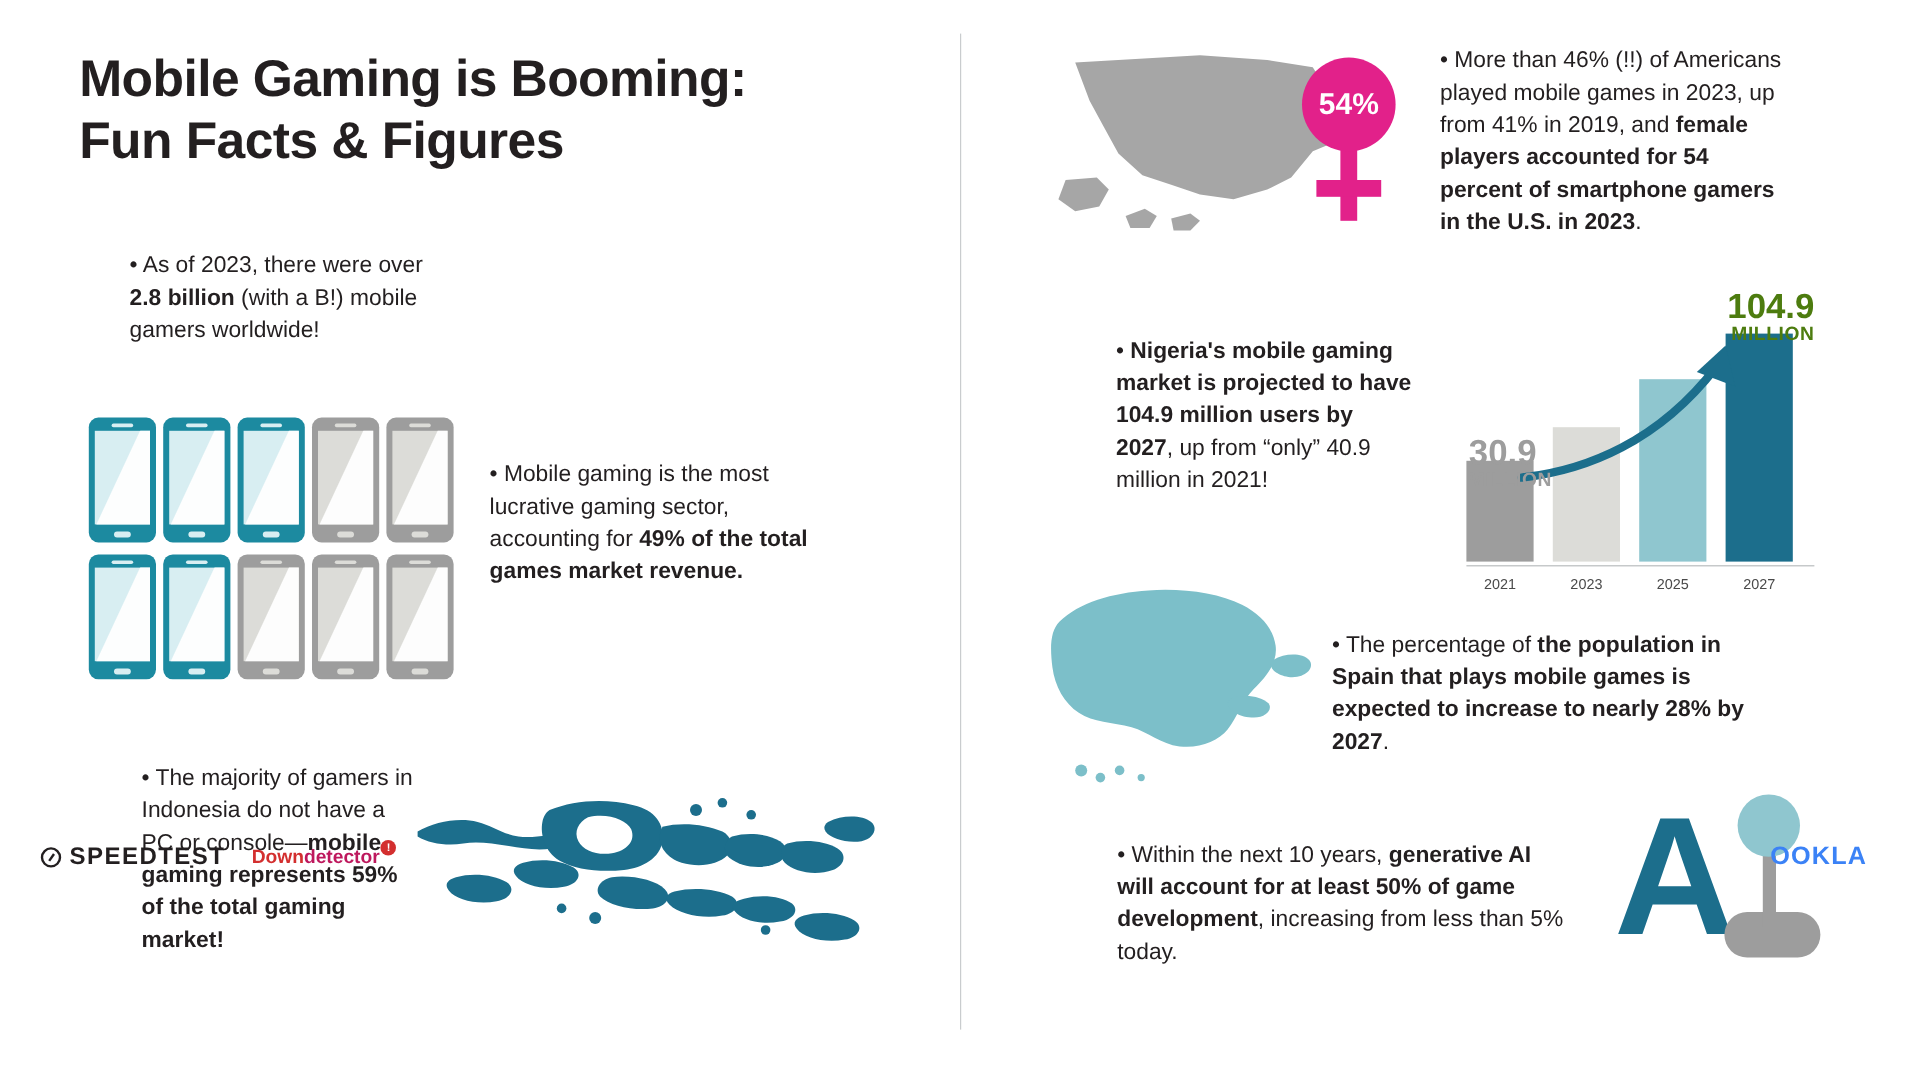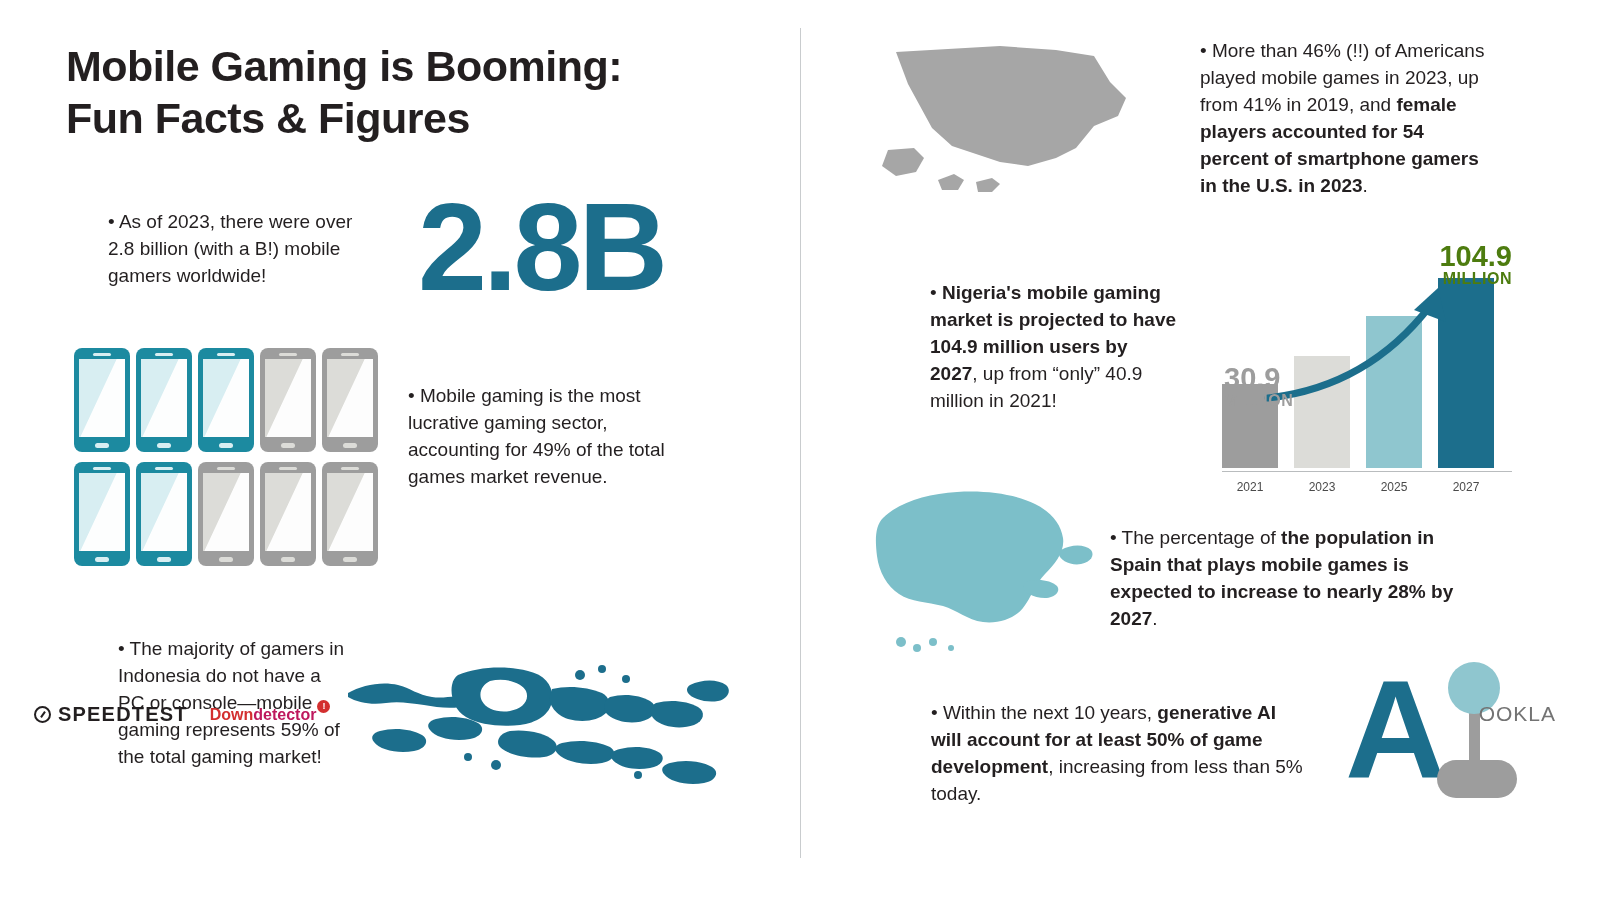--- a/index.html
+++ b/index.html
@@ -39,21 +39,21 @@
     letter-spacing: -4px;
     color: #1c6e8c;
     line-height: 1;
   }
 
   .fact {
     font-size: 19px;
     line-height: 1.42;
     color: #231f20;
   }
-  .fact b { font-weight: normal; margin-top: 25px; }
+  .fact b { font-weight: bold; margin-top: 25px; }
 
   #fact-worldwide {
     position: absolute;
     left: 108px; top: 209px;
     width: 270px;
   }
   #fact-lucrative {
     position: absolute;
     left: 408px; top: 383px;
     width: 280px;
@@ -310,38 +310,37 @@
     background: #d32f2f;
     color: #fff;
     font-size: 9px;
     line-height: 13px;
     text-align: center;
   }
   .ookla {
     position: absolute;
     right: 44px; bottom: 38px;
     font-size: 21px;
-    font-weight: normal;
+    font-weight: bold;
     letter-spacing: 1px;
-    color: #737373;
+    color: #3b82f6;
   }
 </style>
 </head>
 <body>
 
 <div class="page">
 
   <div class="divider"></div>
 
   <div class="title">
     <span>Mobile Gaming is Booming:</span><br>
     <span>Fun Facts &amp; Figures</span>
   </div>
 
-  <div class="bignum">2.8B</div>
 
   <div class="fact" id="fact-worldwide">
     <span>•</span>
     <span>As of 2023, there were over </span><b>2.8 billion</b><span> (with a B!) mobile gamers worldwide!</span>
   </div>
 
   <div class="phones">
     <div class="phone teal">
         <div class="speaker"></div>
         <div class="screen">
@@ -449,20 +448,25 @@
 
   <svg class="usmap" viewBox="0 0 270 170">
     <g fill="#a6a6a6">
       <path d="M16,22 L120,16 L176,20 L214,26 L230,52 L246,68 L238,86 L214,96 L196,118 L176,128 L148,136 L120,132 L96,124 L72,116 L52,98 L40,76 L28,54 Z"></path>
       <path d="M8,120 L34,118 L44,128 L36,142 L16,146 L2,136 Z"></path>
       <path d="M58,150 L74,144 L84,150 L78,160 L62,160 Z"></path>
       <path d="M96,152 L112,148 L120,154 L112,162 L98,162 Z"></path>
     </g>
   </svg>
 
+  <div class="venus">
+    <div class="stem"></div>
+    <div class="cross"></div>
+    <div class="circle">54%</div>
+  </div>
 
   <div id="fact-americans">
     <span>•</span>
     <span>More than 46% (!!) of Americans played mobile games in 2023, up from 41% in 2019, and </span><b>female players accounted for 54 percent of smartphone gamers in the U.S. in 2023</b><span>.</span>
   </div>
 
   <div id="fact-nigeria">
     <span>•</span>
     <b>Nigeria's mobile gaming market is projected to have 104.9 million users by 2027</b><span>, up from “only” 40.9 million in 2021!</span>
   </div>

